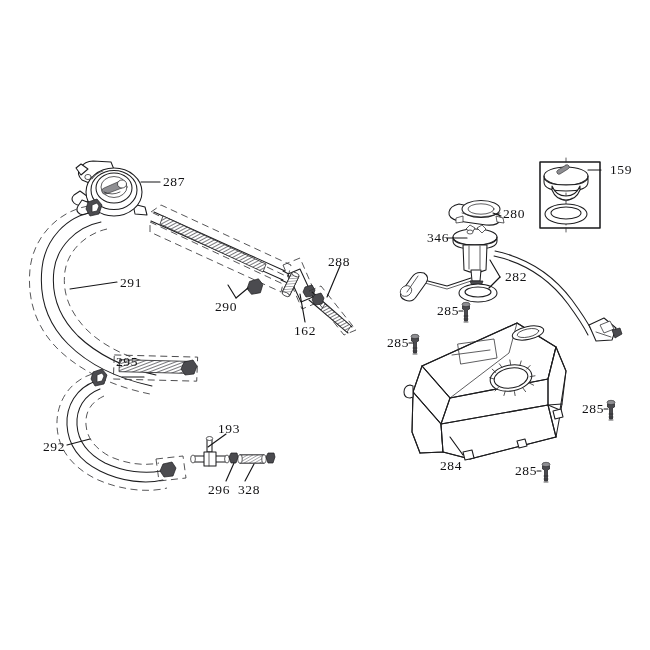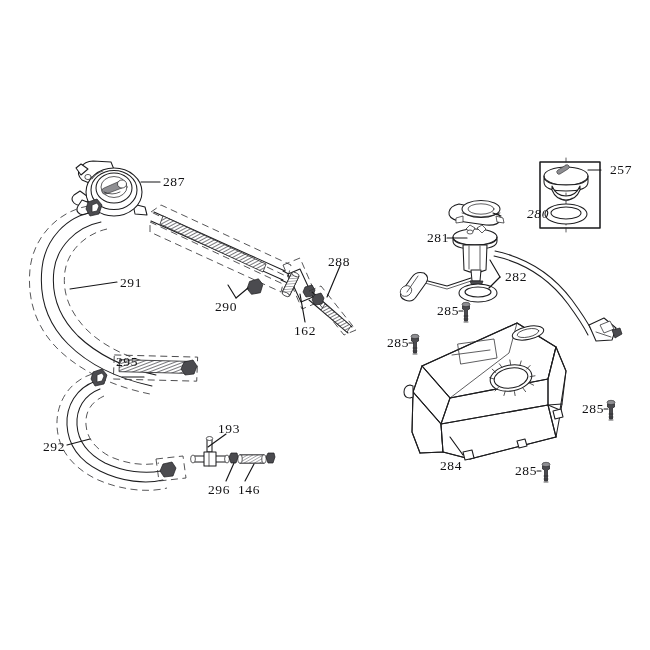--- a/index.html
+++ b/index.html
@@ -332,33 +332,33 @@
       <path class="ln-lead" d="M500 277 L490 260"></path>
       <path class="ln-lead" d="M601 170 L588 170"></path>
       <path class="ln-lead" d="M463 455 L450 437"></path>
       <path class="ln-lead" d="M459 311 L463 311"></path>
       <path class="ln-lead" d="M409 343 L413 343"></path>
       <path class="ln-lead" d="M604 409 L608 409"></path>
       <path class="ln-lead" d="M537 471 L541 471"></path>
     </g>
   </svg>
 
-  <div class="callout-label" style="left:527px; top:207px;font-style:italic;">280</div>
-  <div class="callout-label" style="left:427px; top:231px;">281</div>
+  <div class="callout-label" style="left:503px; top:207px;">280</div>
+  <div class="callout-label" style="left:427px; top:231px;">346</div>
   <div class="callout-label" style="left:505px; top:270px;">282</div>
   <div class="callout-label" style="left:440px; top:459px;">284</div>
   <div class="callout-label" style="left:437px; top:304px;">285</div>
   <div class="callout-label" style="left:387px; top:336px;">285</div>
   <div class="callout-label" style="left:582px; top:402px;">285</div>
   <div class="callout-label" style="left:515px; top:464px;">285</div>
-  <div class="callout-label" style="left:610px; top:163px;">257</div>
+  <div class="callout-label" style="left:610px; top:163px;">159</div>
   <div class="callout-label" style="left:163px; top:175px;text-align:right;">287</div>
   <div class="callout-label" style="left:328px; top:255px;">288</div>
   <div class="callout-label" style="left:294px; top:324px;">162</div>
   <div class="callout-label" style="left:215px; top:300px;">290</div>
   <div class="callout-label" style="left:120px; top:276px;">291</div>
   <div class="callout-label" style="left:43px; top:440px;">292</div>
   <div class="callout-label" style="left:218px; top:422px;">193</div>
-  <div class="callout-label" style="left:238px; top:483px;">146</div>
+  <div class="callout-label" style="left:238px; top:483px;">328</div>
   <div class="callout-label" style="left:116px; top:355px;">295</div>
   <div class="callout-label" style="left:208px; top:483px;text-align:center;">296</div>
 
 </div>
 
 </body></html>

